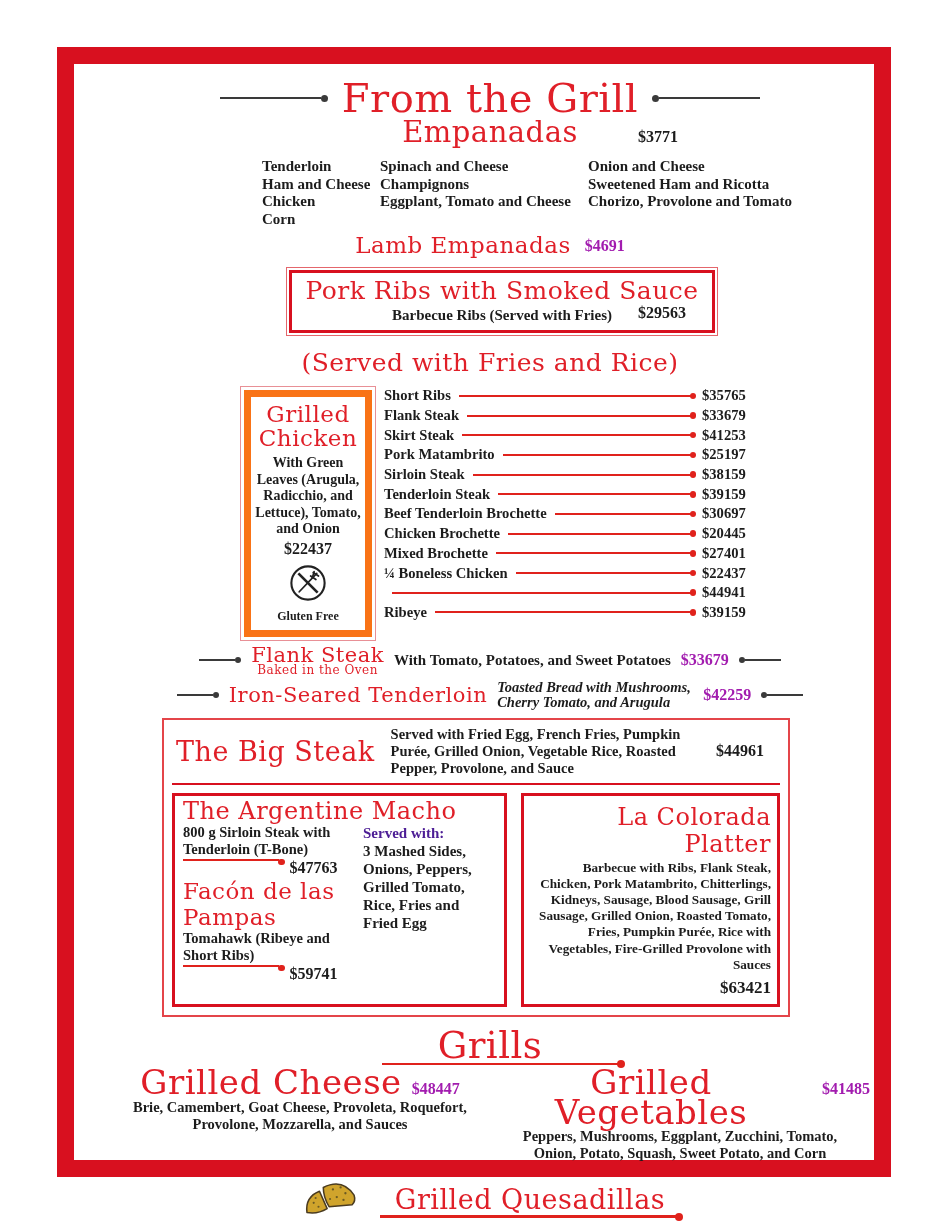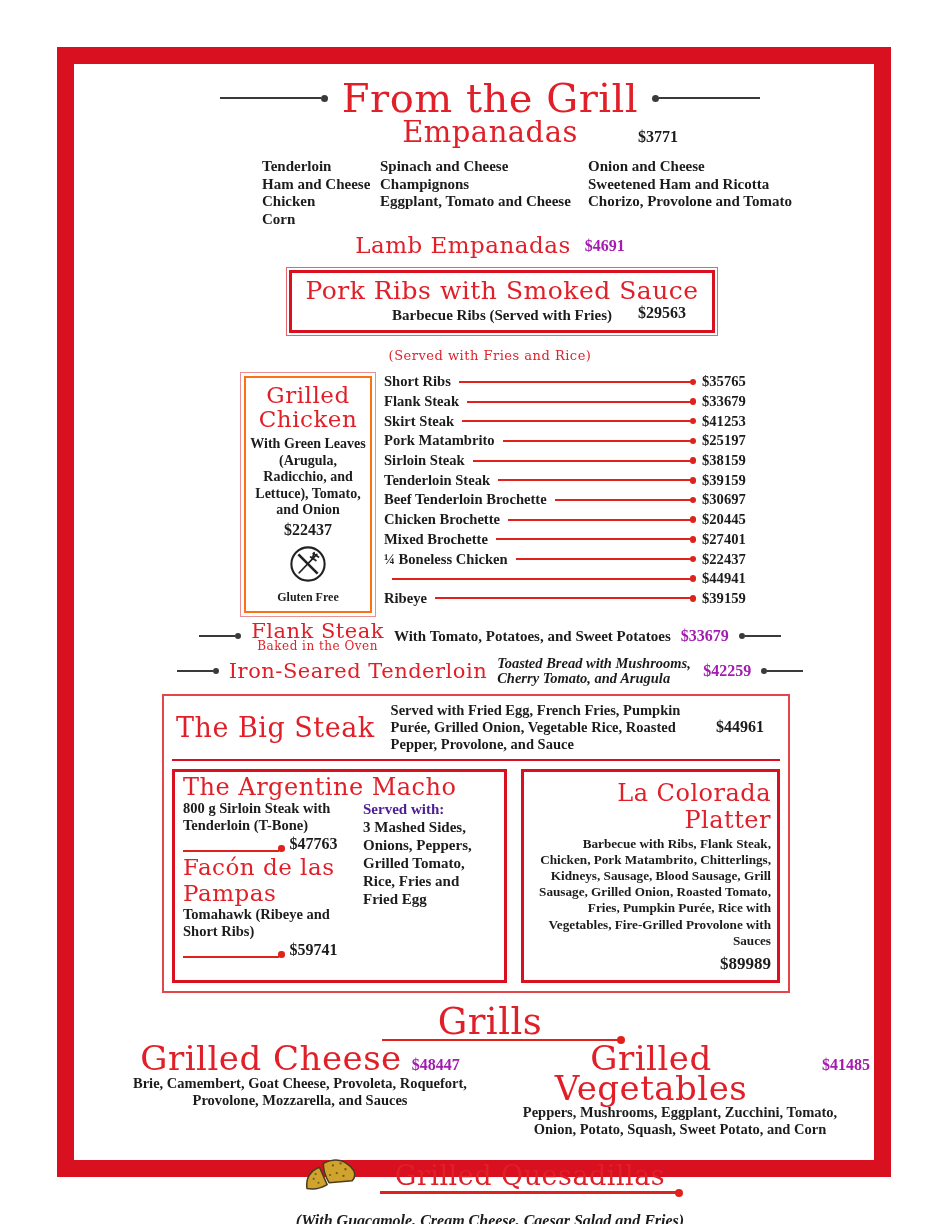--- a/index.html
+++ b/index.html
@@ -29,25 +29,25 @@
   .emp-col3{margin-left:2px;width:214px;}
   .lamb-row{display:flex;justify-content:center;align-items:center;gap:14px;margin-top:5px;}
   .h3{font-size:23px;line-height:25px;}
   .price{font-size:16px;font-weight:700;color:#a21caf;}
   
   .pork-outer{width:426px;margin:9px auto 0 auto;border:1px solid #e4666c;padding:2px;transform:translateX(12px);}
   .pork-inner{border:3px solid #d8101f;padding:4px 10px 6px 10px;text-align:center;position:relative;}
   .pork-title{font-size:25px;line-height:28px;}
   .pork-desc{font-size:15px;font-weight:700;margin-top:2px;}
   .pork-price{position:absolute;right:26px;bottom:8px;font-size:16px;font-weight:700;}
-  .served-note{text-align:center;margin-top:12px;font-size:13px;}
+  .served-note{text-align:center;margin-top:12px;font-size:25px;}
   
   .mid{display:flex;margin-top:9px;}
   .gc-outer{margin-left:130px;width:136px;border:1px solid #e89096;padding:3px;box-sizing:border-box;align-self:flex-start;}
-  .gc-inner{border:2px solid #f97316;padding:5px 3px 6px 3px;text-align:center;min-height:178px;}
+  .gc-inner{border:7px solid #f97316;padding:5px 3px 6px 3px;text-align:center;min-height:178px;}
   .gc-title{font-size:23px;line-height:24px;}
   .gc-desc{font-size:14px;line-height:16.5px;font-weight:700;margin-top:5px;}
   .gc-price{font-size:16px;font-weight:700;margin-top:2px;}
   .gc-badge{font-size:12px;font-weight:700;margin-top:1px;}
   .gf-icon{margin-top:4px;}
   .glist{margin-left:8px;width:372px;font-size:14.6px;}
   .lrow{display:flex;align-items:center;height:19.7px;}
   .lname{font-weight:700;white-space:nowrap;}
   .leader{flex:1;display:flex;align-items:center;margin:0 6px 0 8px;min-width:14px;}
   .leader .ln{flex:1;height:2px;background:#e0221c;}
@@ -70,21 +70,21 @@
   .bs-price{font-size:16px;font-weight:700;margin-right:14px;}
   .bs-rule{height:2px;background:#d8101f;margin:2px 8px 8px 8px;}
   .inner-boxes{display:flex;gap:14px;padding:0 8px;}
   .am-box{width:338px;border:3.5px solid #d8101f;box-sizing:border-box;padding:2px 8px 6px 8px;}
   .am-title{font-size:24px;line-height:26px;}
   .am-flex{display:flex;}
   .am-left{width:172px;font-size:14.5px;line-height:17px;font-weight:700;}
   .am-right{flex:1;padding-left:8px;font-size:15px;line-height:18px;font-weight:700;}
   .am-servedlabel{color:#4c1d95;font-weight:700;font-size:15px;}
   .am-title2{font-size:23px;line-height:26px;margin-top:2px;}
-  .am-leader{display:flex;align-items:flex-end;margin-top:1px;}
+  .am-leader{display:flex;align-items:flex-start;margin-top:1px;}
   .am-leader .ln{width:96px;height:2px;background:#e0221c;}
   .am-leader .dt{width:6.5px;height:6.5px;border-radius:50%;background:#e0221c;margin-left:-1px;}
   .am-leader .pr{font-weight:700;font-size:16px;margin-left:5px;}
   .lc-box{width:262px;border:3.5px solid #d8101f;box-sizing:border-box;text-align:right;padding:8px 6px 6px 6px;}
   .lc-title{font-size:24px;line-height:27px;}
   .lc-desc{font-size:13.2px;line-height:16.2px;font-weight:700;margin-top:2px;}
   .lc-price{font-size:17px;font-weight:700;margin-top:5px;}
   
   .grills-title{text-align:center;margin-top:10px;font-size:37px;line-height:38px;}
   .underline{height:2.5px;background:#e0221c;position:relative;margin:0 auto;}
@@ -344,21 +344,21 @@
           <div class="am-right">
             <div class="am-servedlabel">Served with:</div>
             <div>3 Mashed Sides, Onions, Peppers, Grilled Tomato, Rice, Fries and Fried Egg</div>
           </div>
         </div>
       </div>
 
       <div class="lc-box">
         <div class="lc-title fancy">La Colorada Platter</div>
         <div class="lc-desc">Barbecue with Ribs, Flank Steak, Chicken, Pork Matambrito, Chitterlings, Kidneys, Sausage, Blood Sausage, Grill Sausage, Grilled Onion, Roasted Tomato, Fries, Pumpkin Purée, Rice with Vegetables, Fire-Grilled Provolone with Sauces</div>
-        <div class="lc-price">$89989</div>
+        <div class="lc-price">$63421</div>
       </div>
     </div>
   </div>
 
   <div class="grills-title fancy">Grills</div>
   <div class="underline u-grills">
       <span class="dt"></span>
     </div>
 
   <div class="grills-cols">

